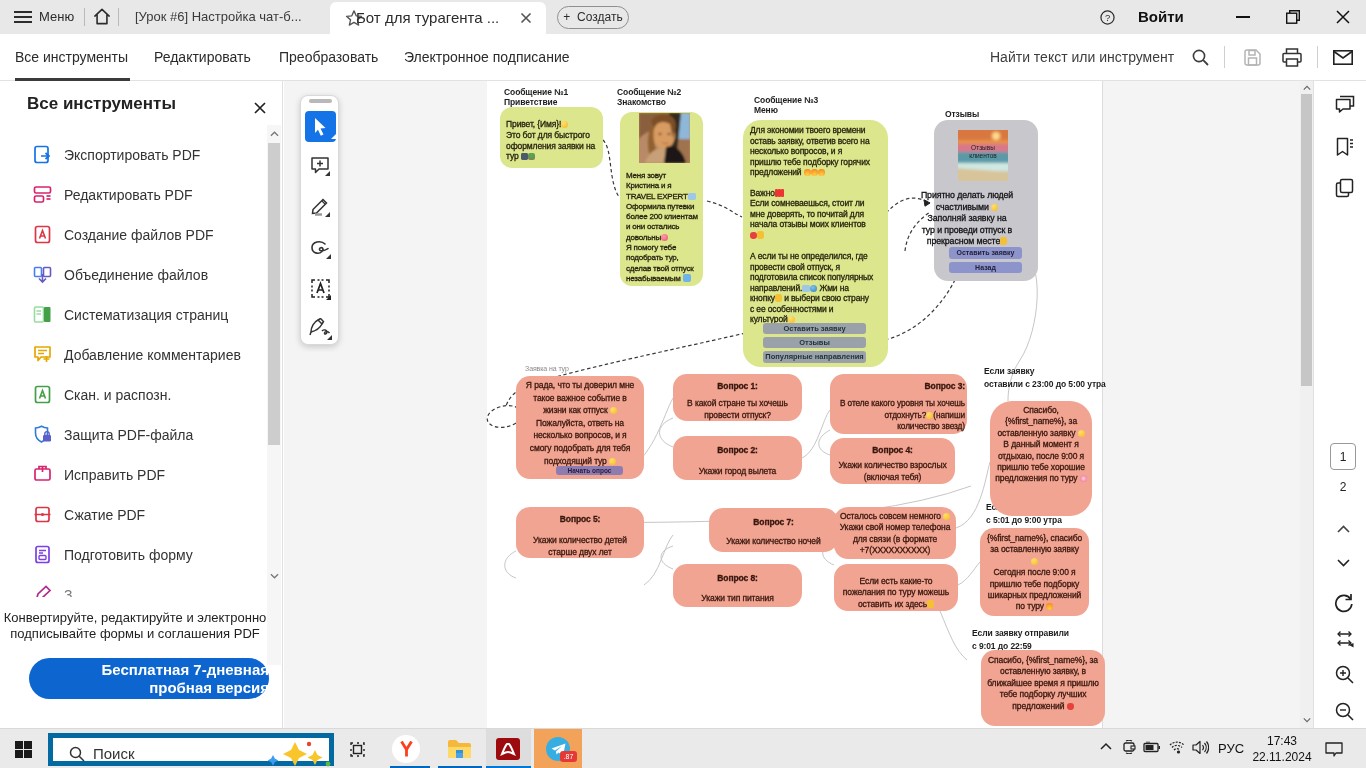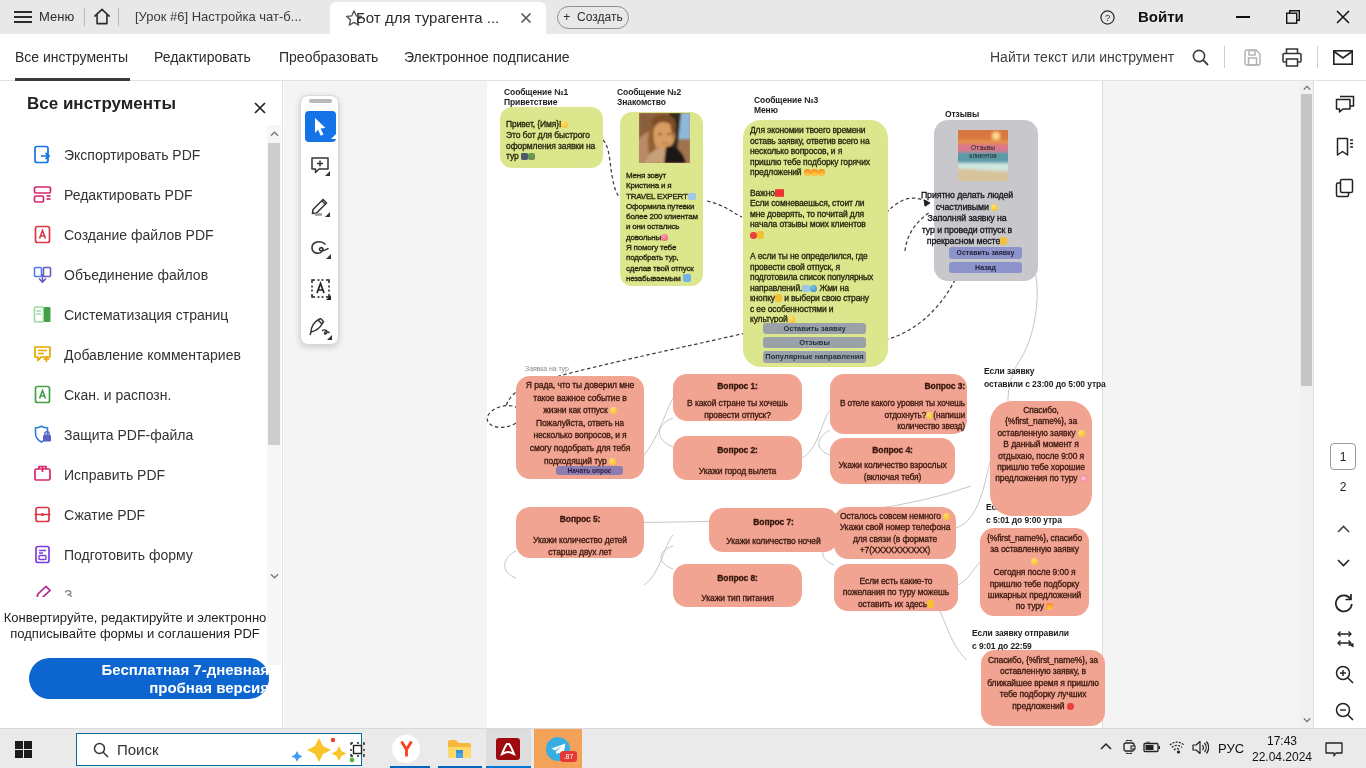--- a/index.html
+++ b/index.html
@@ -29,21 +29,21 @@
   #page { position:absolute; left:203px; top:0px; width:616px; height:647px; background:#ffffff; border-right:1px solid #dcdcdc; }
 
   
   #quicktools { position:absolute; left:16px; top:14px; width:39px; height:250px; background:#fff; border:1px solid #d9d9d9; border-radius:8px; box-shadow:0 2px 6px rgba(0,0,0,0.18); }
 
   
   #rightstrip { position:absolute; left:1313px; top:81px; width:53px; height:647px; background:#fff; border-left:1px solid #e0e0e0; }
 
   
   #taskbar { position:absolute; left:0; top:728px; width:1366px; height:40px; background:#ebeaea; border-top:1px solid #d9d9d9; }
-  #searchbox { position:absolute; left:48px; top:4px; width:286px; height:33px; background:#fff; border:1px solid #0369a1;margin-left:28px; }
+  #searchbox { position:absolute; left:48px; top:4px; width:286px; height:33px; background:#fff; border:5px solid #0369a1; }
 
   
   .lbl { position:absolute; font-size:8.5px; font-weight:bold; color:#1c1c1c; line-height:10px; white-space:pre; letter-spacing:-0.1px; }
   .gbox { position:absolute; background:#dce68c; border-radius:12px; font-size:8.5px; color:#26220f; line-height:10.8px; letter-spacing:-0.1px; -webkit-text-stroke:0.3px #26220f; }
   .pbox { position:absolute; background:#f1a491; border-radius:14px; font-size:8.5px; color:#38170e; line-height:11.4px; text-align:center; letter-spacing:-0.1px; -webkit-text-stroke:0.3px #38170e; }
   .graybox { position:absolute; background:#c8c8cc; border-radius:14px; font-size:8.8px; color:#141418; line-height:12.2px; text-align:center; letter-spacing:-0.1px; }
   .btn-g { position:absolute; background:#9aa1a8; border-radius:3px; font-size:7.5px; font-weight:bold; color:#1d3038; text-align:center; }
   .btn-p { position:absolute; background:#8d93cb; border-radius:3px; font-size:7px; font-weight:bold; color:#22223a; text-align:center; }
   .em { display:inline-block; width:8px; height:8px; border-radius:50%; background:radial-gradient(circle at 35% 30%, #ffe070, #f5b81c); vertical-align:-1px; }
   .em.sm { width:7px; height:7px; }
@@ -544,19 +544,19 @@
           <path d="M5 10 a4 4 0 0 1 6 0" stroke-dasharray="2 1.2"></path>
         </g>
         <circle cx="9.5" cy="12" r="1.6" fill="#222"></circle>
       </svg>
     <svg class="abs" style="left:1192px;top:11px" width="17" height="15" viewBox="0 0 17 15">
         <path d="M1 5 H4 L8 1.5 V13.5 L4 10 H1 Z" fill="none" stroke="#222" stroke-width="1.2" stroke-linejoin="round"></path>
         <path d="M10.5 5 a4 4 0 0 1 0 5 M12.5 3 a7 7 0 0 1 0 9 M14.5 1.5 a9.5 9.5 0 0 1 0 12" fill="none" stroke="#222" stroke-width="1.2"></path>
       </svg>
     <div class="abs" style="left:1218px;top:0;line-height:40px;font-size:13px;color:#111;">РУС</div>
     <div class="abs" style="left:1252px;top:5px;width:60px;text-align:center;font-size:12px;color:#111;">17:43</div>
-    <div class="abs" style="left:1246px;top:21px;width:72px;text-align:center;font-size:12px;color:#111;">22.04.2024</div>
+    <div class="abs" style="left:1246px;top:21px;width:72px;text-align:center;font-size:12px;color:#111;">22.11.2024</div>
     <svg class="abs" style="left:1325px;top:13px" width="18" height="15" viewBox="0 0 18 15">
         <path d="M1 1 H17 V11 H11 L9 14 L9 11 H1 Z" fill="none" stroke="#222" stroke-width="1.3" stroke-linejoin="round"></path>
       </svg>
   </div>
 
 </div>
 
 </body></html>

